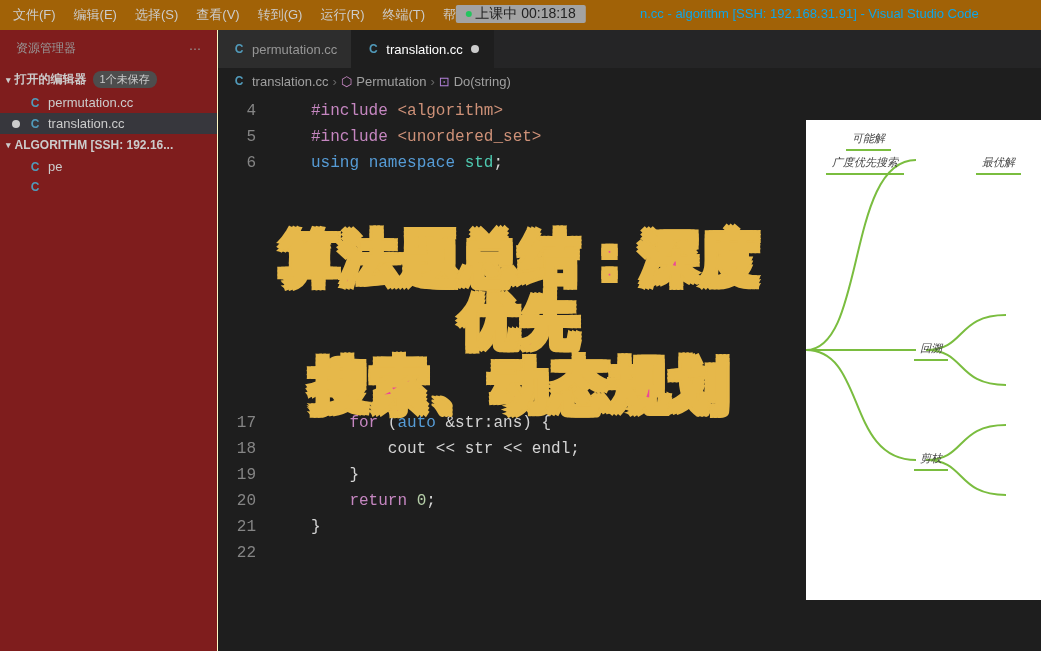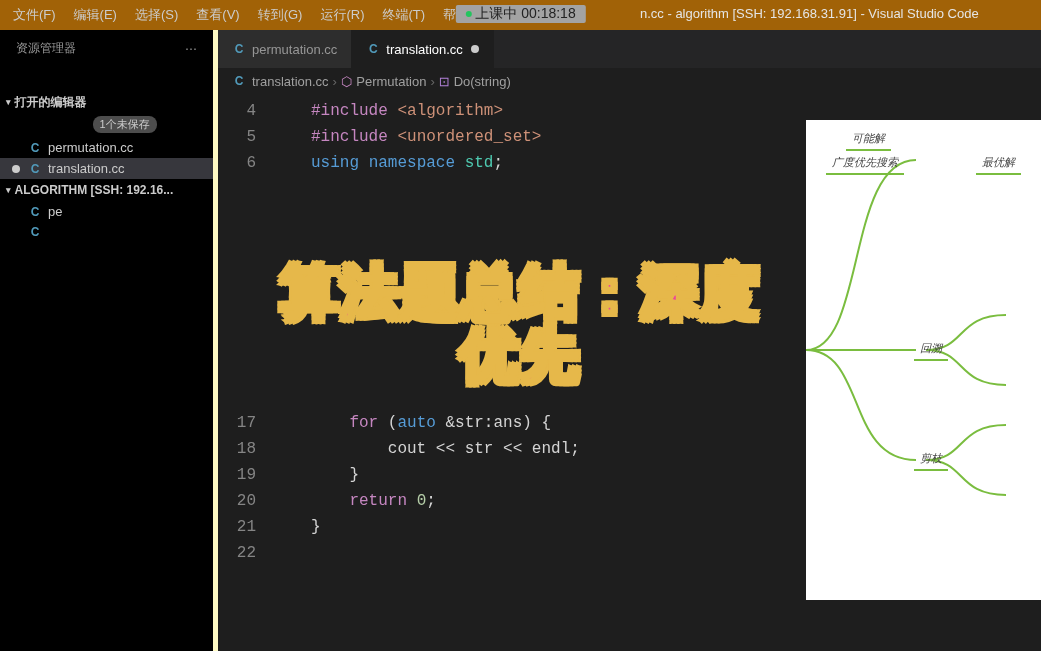--- a/index.html
+++ b/index.html
@@ -45,31 +45,31 @@
   width: 6px;
   height: 6px;
   background: #22c55e;
   border-radius: 50%;
   margin-right: 4px;
 }
 .title-right {
   position: absolute;
   top: 6px;
   left: 640px;
-  color: #e5e5e5;
+  color: #0ea5e9;
   font-size: 13px;
 }
 .main {
   display: flex;
   height: calc(100% - 30px);
 }
 .sidebar {
   width: 218px;
-  background: #000000;
-  border-right: 5px solid #fef9c3;
+  background: #7f1d1d;
+  border-right: 1px solid #fef9c3;
   font-size: 13px;
 }
 .sidebar-header {
   padding: 10px 16px;
   display: flex;
   justify-content: space-between;
   align-items: center;
   color: #999;
   font-size: 12px;
 }
@@ -85,21 +85,20 @@
   margin-right: 4px;
   font-size: 9px;
 }
 .badge {
   background: #4d4d4d;
   border-radius: 8px;
   padding: 1px 7px;
   font-size: 11px;
   margin-left: 6px;
   font-weight: 400;
-  margin-top: 45px;
 }
 .sidebar-file {
   padding: 3px 8px 3px 28px;
   display: flex;
   align-items: center;
   cursor: pointer;
 }
 .sidebar-file.active {
   background: #37373d;
 }
@@ -379,13 +378,14 @@
   </svg>
   <div class="mm-node" style="left:40px;top:8px">可能解</div>
   <div class="mm-node" style="left:20px;top:32px">广度优先搜索</div>
   <div class="mm-node" style="left:170px;top:32px">最优解</div>
   <div class="mm-node" style="left:108px;top:218px">回溯</div>
   <div class="mm-node" style="left:108px;top:328px">剪枝</div>
 </div>
 
 <div class="overlay">
   <div class="overlay-text">算法题总结：深度优先</div>
+  <div class="overlay-text">搜索、动态规划</div>
 </div>
 
 </body></html>

